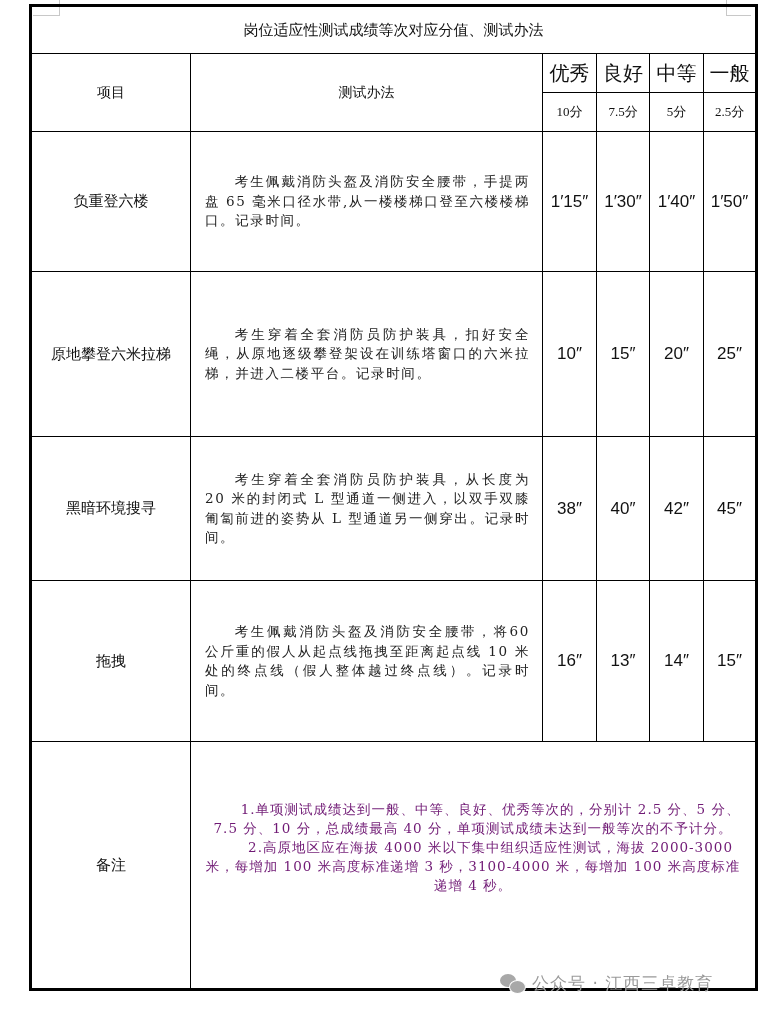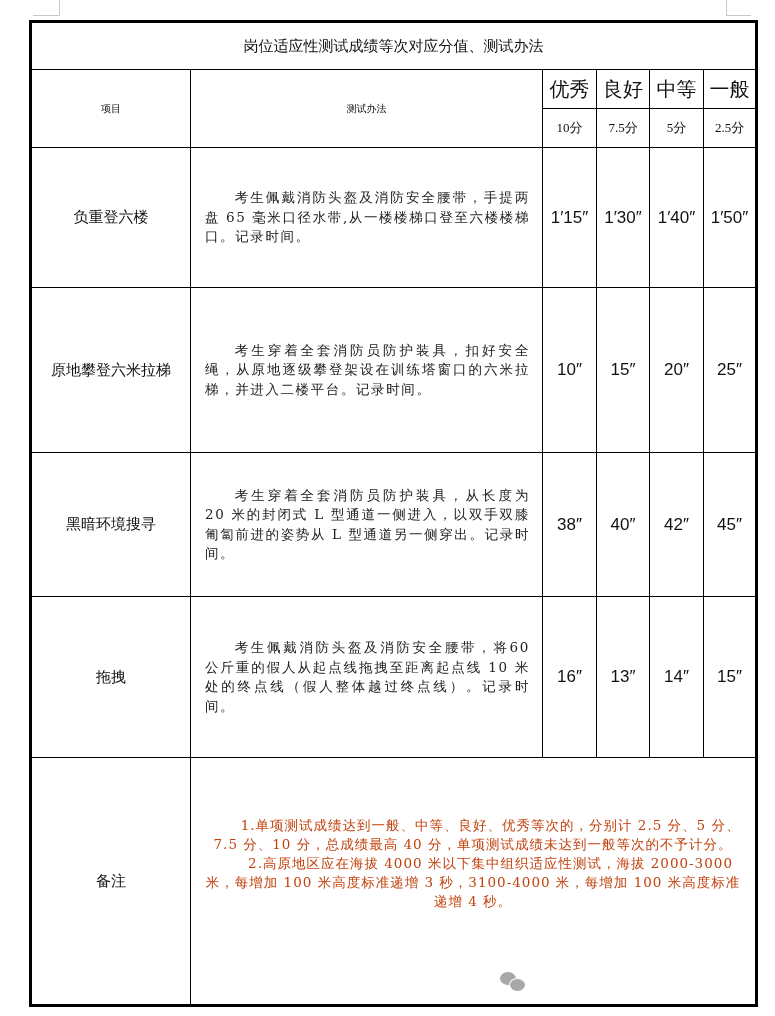--- a/index.html
+++ b/index.html
@@ -1,31 +1,31 @@
 <!DOCTYPE html>
 <html><head>
   <meta charset="utf-8">
   <style>
     html, body { margin: 0; padding: 0; background: #ffffff; }
     body { width: 775px; height: 1016px; position: relative; overflow: hidden; font-family: "DejaVu Sans", sans-serif; color: #111; }
     .corner-mark { position: absolute; border-color: #c8c8c8; border-style: solid; }
     .corner-tl { left: 33px; top: 0; width: 26px; height: 15px; border-width: 0 1px 1px 0; }
     .corner-tr { left: 726px; top: 0; width: 24px; height: 15px; border-width: 0 0 1px 1px; }
 
-    table.grid { position: absolute; left: 29px; top: 20px; width: 726px; height: 985px; border-collapse: collapse; border: 3px solid #000; table-layout: fixed; }
+    table.grid { position: absolute; left: 29px; top: 4px; width: 726px; height: 985px; border-collapse: collapse; border: 3px solid #000; table-layout: fixed; }
     table.grid td { border: 1.5px solid #000; padding: 0; text-align: center; vertical-align: middle; }
     .title-cell { height: 46px; font-size: 15px; }
-    .hdr-item, .hdr-method { font-size: 10px; }
+    .hdr-item, .hdr-method { font-size: 14px; }
     .grade-name { height: 38px; font-size: 20px; }
     .grade-score { height: 38px; font-family: "Liberation Serif", serif; font-size: 13px; }
     .item-name { font-size: 15px; font-weight: normal; }
     .method { text-align: left !important; padding: 0 8px 0 10px !important; font-family: "DejaVu Serif", "Liberation Serif", serif; font-size: 13.5px; line-height: 19.5px; letter-spacing: 1.6px; color: #222; }
     .method p { margin: 4px; text-indent: 2.2em; text-align: justify; }
     .time { font-family: Liberation Sans, sans-serif; font-size: 17px; }
-    .notes { text-align: center; padding: 0 10px 0 10px !important; font-family: "DejaVu Serif", "Liberation Serif", serif; font-size: 13.5px; line-height: 19px; letter-spacing: 1px; color: #c2410c; vertical-align: middle; }
+    .notes { text-align: center; padding: 0 10px 0 10px !important; font-family: "DejaVu Serif", "Liberation Serif", serif; font-size: 13.5px; line-height: 19px; letter-spacing: 1px; color: #701a75; vertical-align: middle; }
     .notes p { margin: 0; text-indent: 2.6em; }
     .watermark { position: absolute; left: 500px; top: 972px; color: #9a9a9a; font-size: 17px; display: flex; align-items: center; gap: 6px; letter-spacing: 1px; }
     .wechat-icon { width: 26px; height: 20px; position: relative; display: inline-block; }
     .wechat-icon .b1 { position: absolute; left: 0; top: 0; width: 16px; height: 13px; border-radius: 50%; background: #a8a8a8; }
     .wechat-icon .b2 { position: absolute; left: 9px; top: 6px; width: 15px; height: 12px; border-radius: 50%; background: #a8a8a8; border: 1px solid #fff; }
   </style>
 </head>
 <body>
 
 <div class="corner-mark corner-tl"></div>
@@ -112,13 +112,14 @@
     </td>
   </tr>
 </tbody>
   </table>
 
 <div class="watermark">
   <span class="wechat-icon">
       <span class="b1"></span>
       <span class="b2"></span>
     </span>
+  <span>公众号 · 江西三卓教育</span>
 </div>
 
 </body></html>

